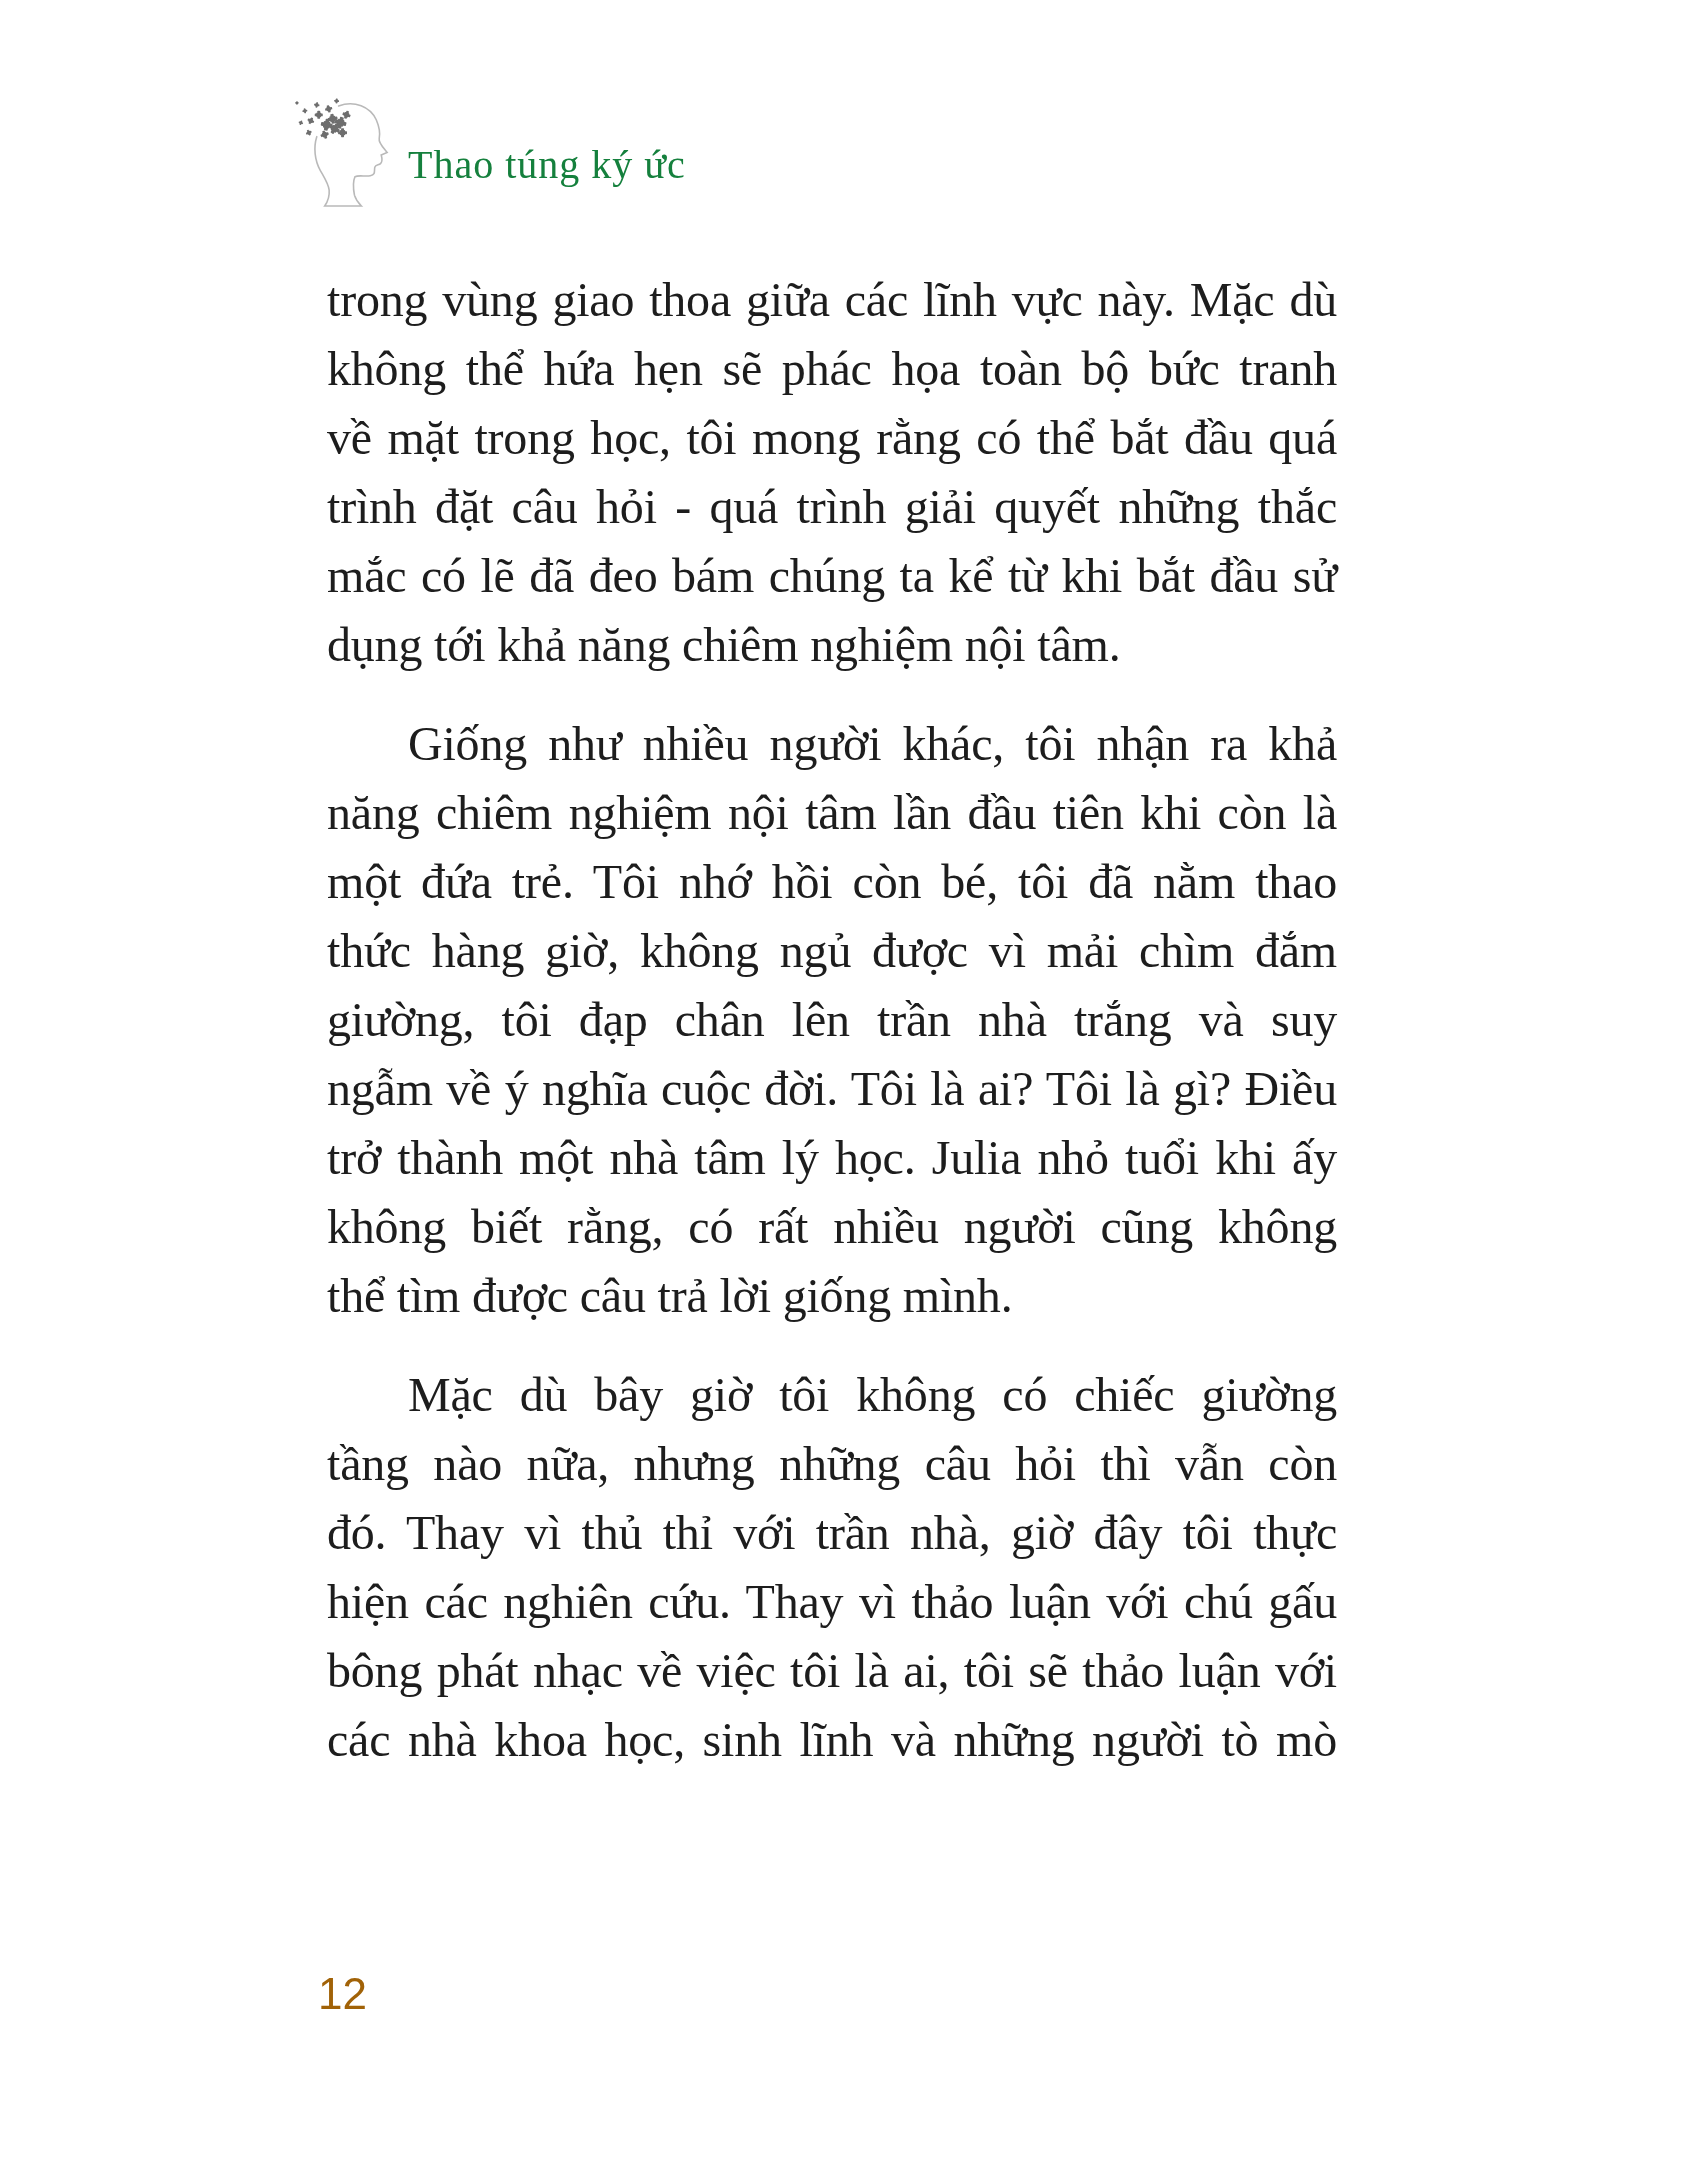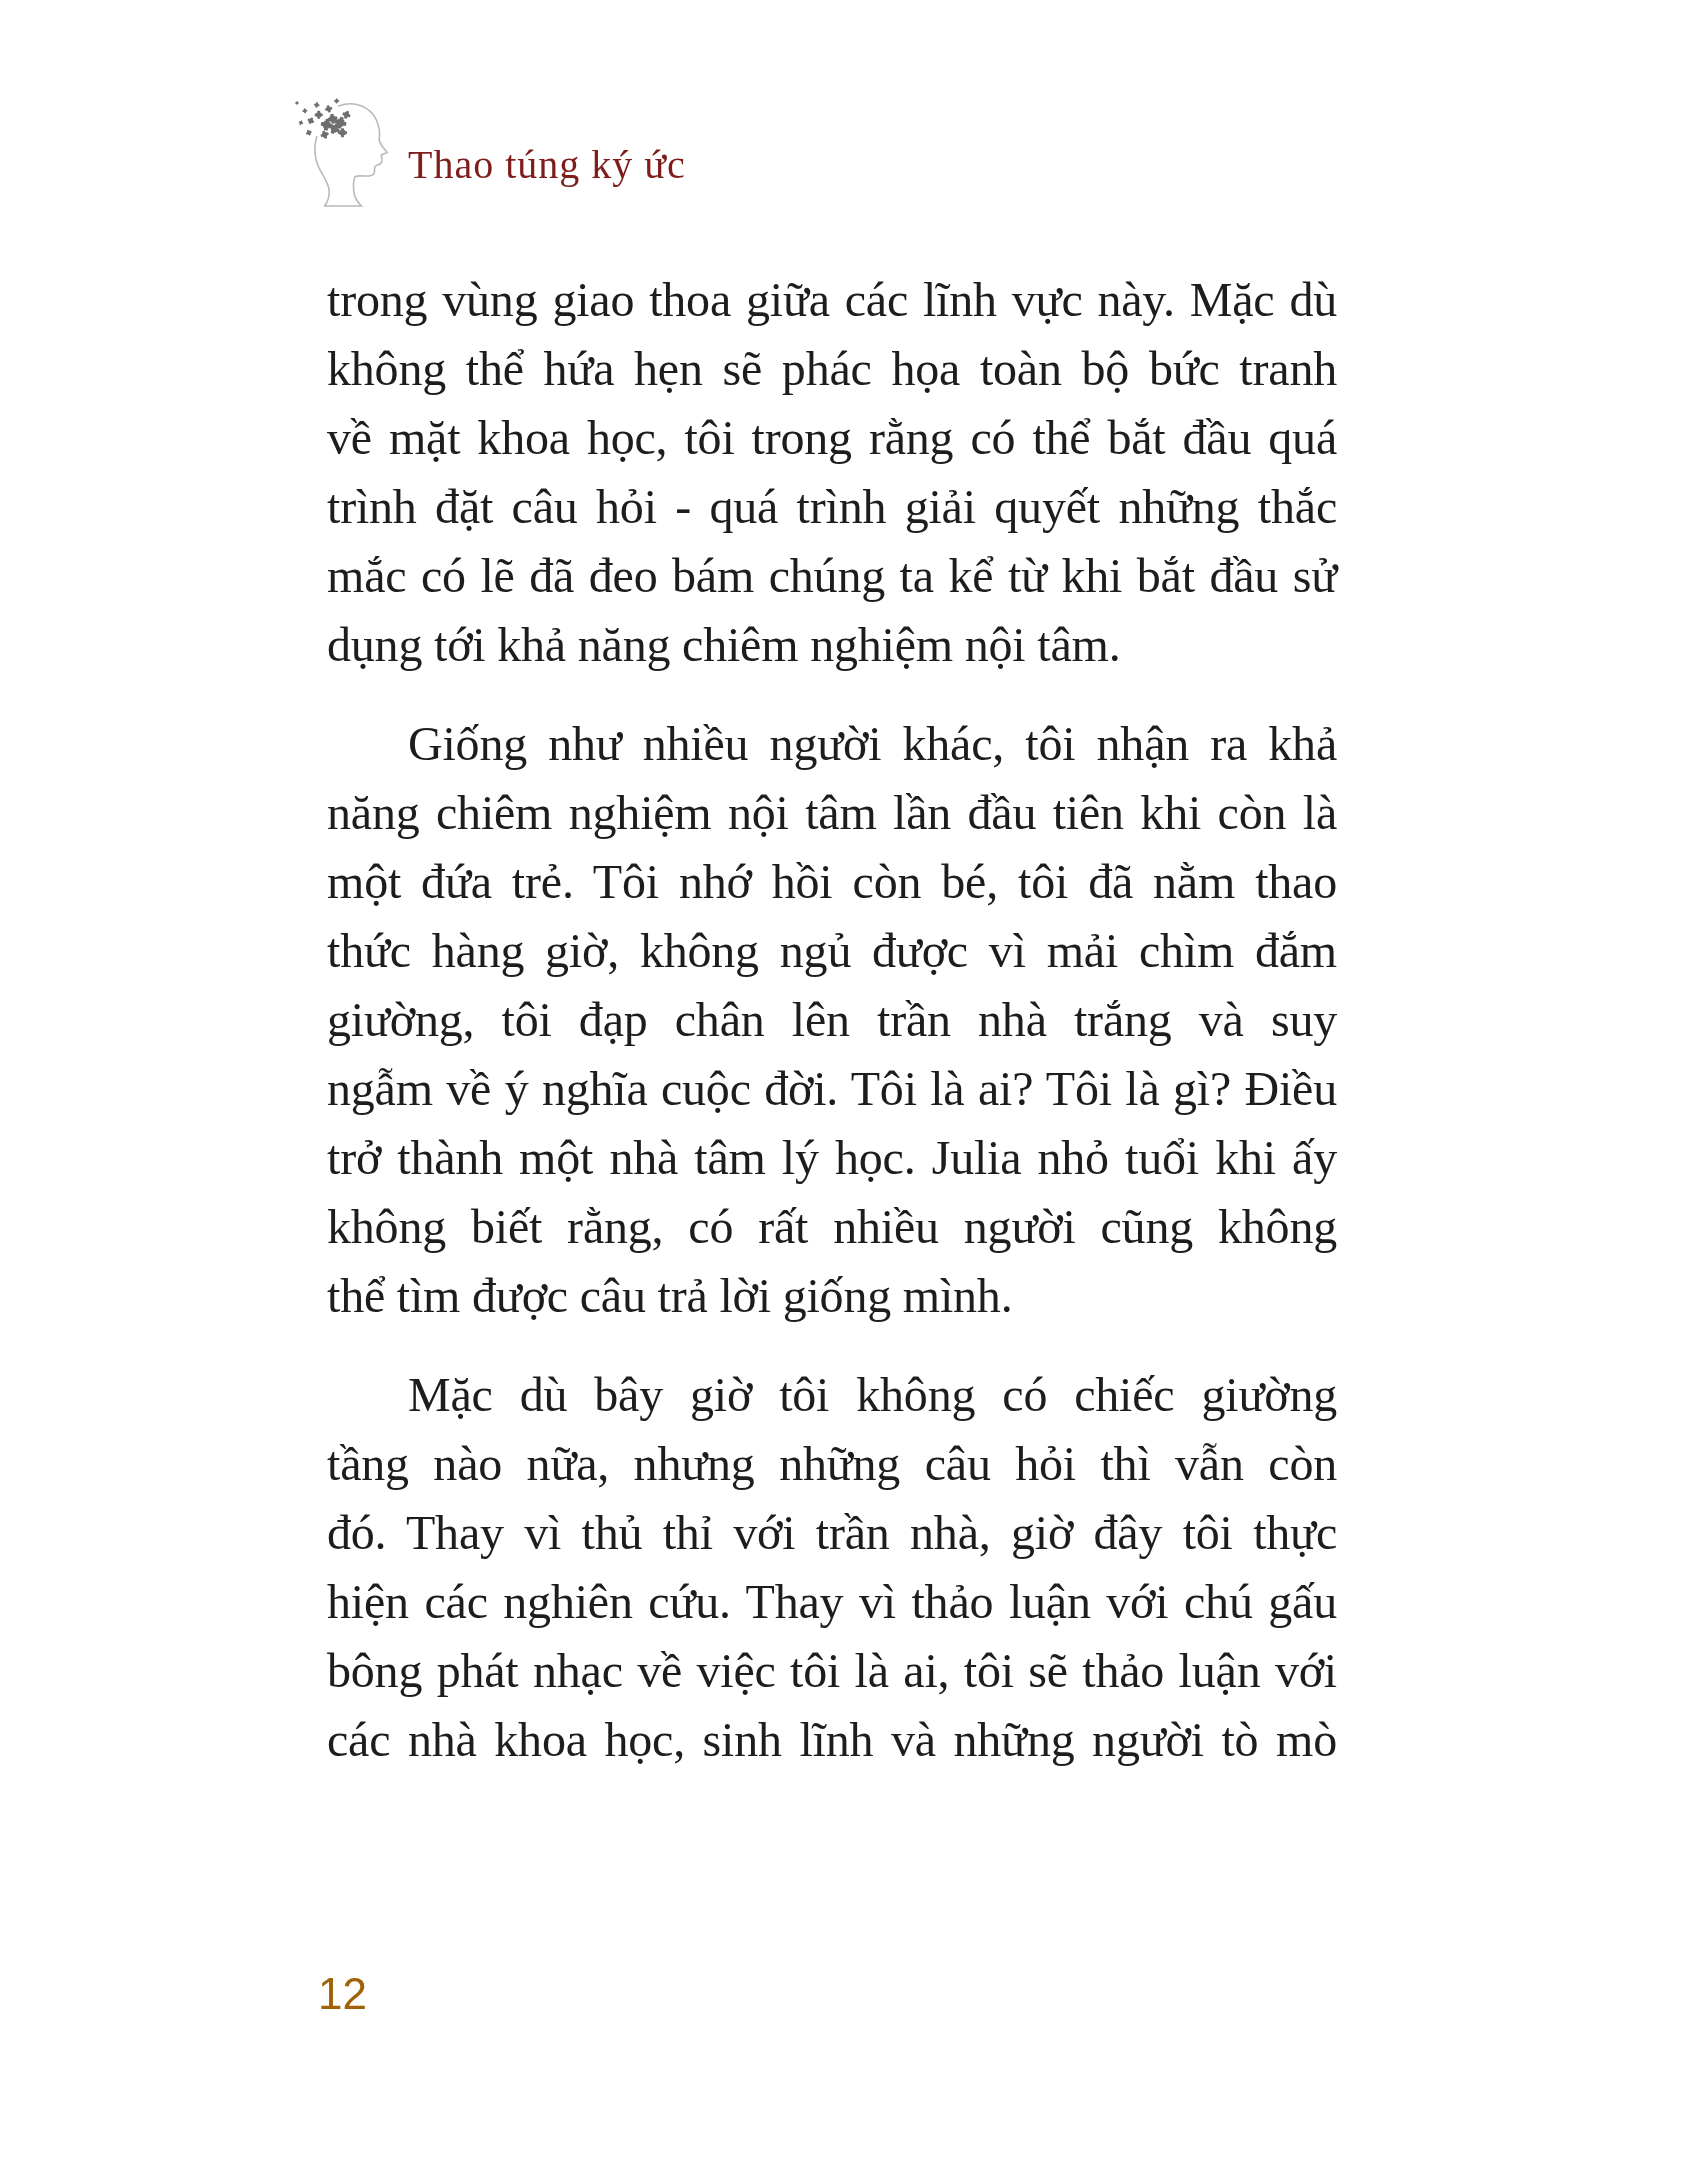--- a/index.html
+++ b/index.html
@@ -19,21 +19,21 @@
     top: 93px;
     width: 117px;
     height: 119px;
   }
   .book-title {
     position: absolute;
     left: 408px;
     top: 145px;
     font-size: 40px;
     line-height: 1;
-    color: #7f1d1d;
+    color: #15803d;
     letter-spacing: 1px;
     white-space: nowrap;
   }
 
   
   .bodytext {
     position: absolute;
     left: 327px;
     top: 265px;
     width: 1010px;
@@ -101,21 +101,21 @@
     <use href="#pz" transform="translate(8 10) scale(0.4)"></use>
   </g>
 </svg>
 
 <div class="book-title">Thao túng ký ức</div>
 
 <div class="bodytext">
     <div class="para">
       <div class="line">trong vùng giao thoa giữa các lĩnh vực này. Mặc dù</div>
       <div class="line">không thể hứa hẹn sẽ phác họa toàn bộ bức tranh</div>
-      <div class="line">về mặt khoa học, tôi trong rằng có thể bắt đầu quá</div>
+      <div class="line">về mặt trong học, tôi mong rằng có thể bắt đầu quá</div>
       <div class="line">trình đặt câu hỏi - quá trình giải quyết những thắc</div>
       <div class="line">mắc có lẽ đã đeo bám chúng ta kể từ khi bắt đầu sử</div>
       <div class="line endline">dụng tới khả năng chiêm nghiệm nội tâm.</div>
     </div>
     <div class="para">
       <div class="line indented">Giống như nhiều người khác, tôi nhận ra khả</div>
       <div class="line">năng chiêm nghiệm nội tâm lần đầu tiên khi còn là</div>
       <div class="line">một đứa trẻ. Tôi nhớ hồi còn bé, tôi đã nằm thao</div>
       <div class="line">thức hàng giờ, không ngủ được vì mải chìm đắm</div>
       <div class="line">giường, tôi đạp chân lên trần nhà trắng và suy</div>

